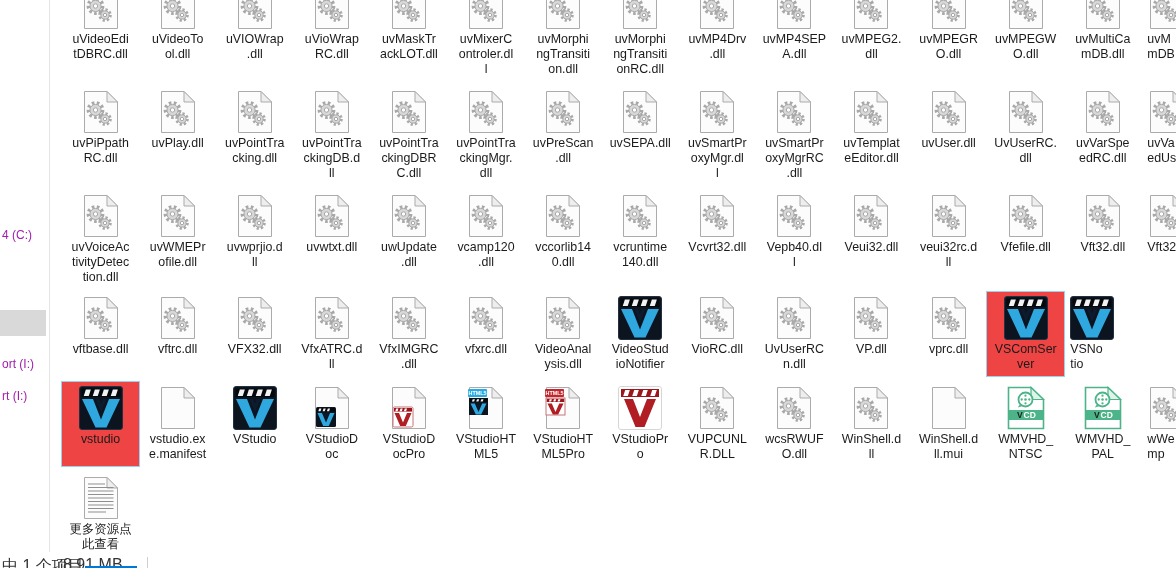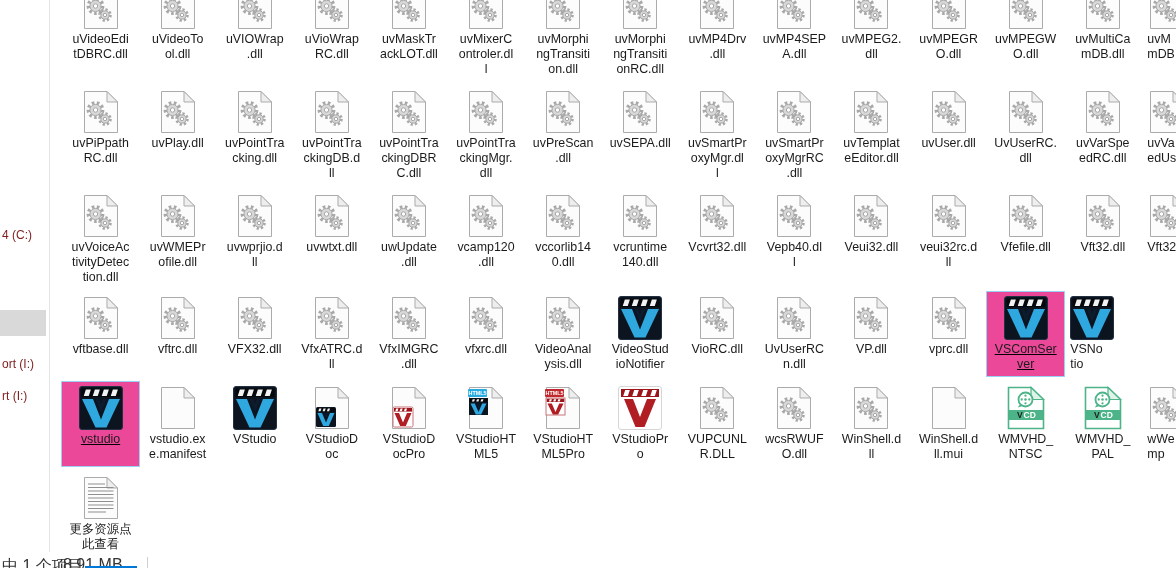--- a/index.html
+++ b/index.html
@@ -3,35 +3,35 @@
 <meta charset="utf-8">
 <style>
   * { margin:0; padding:0; box-sizing:border-box; }
   html,body { width:1176px; height:568px; overflow:hidden; background:#fff;
               font-family:"Liberation Sans", sans-serif; }
   #stage { position:relative; width:1176px; height:568px; overflow:hidden; background:#fff; }
 
   
   #navpane { position:absolute; left:0; top:0; width:50px; height:552px;
              border-right:1px solid #e4e4e4; background:#fff; }
-  .navfrag { position:absolute; left:2px; font-size:12px; color:#7f1d1d; white-space:nowrap; }
+  .navfrag { position:absolute; left:2px; font-size:12px; color:#a21caf; white-space:nowrap; }
   #nav-hl { position:absolute; left:0; top:310px; width:46px; height:26px; background:#d9d9d9; }
 
   
   #file-grid { position:absolute; left:0; top:0; width:1059px; height:552px; }
   .frow { position:absolute; left:62px; display:flex; }
   .frow:nth-child(1){ top:-18px; }
   .frow:nth-child(2){ top:86px; }
   .frow:nth-child(3){ top:190px; }
   .frow:nth-child(4){ top:292px; }
   .frow:nth-child(5){ top:382px; }
   .frow:nth-child(6){ top:472px; }
   .fcell { width:77.1px; display:flex; flex-direction:column; align-items:center;
            padding:2px 0 4px; }
-  .fcell.sel { background:#ec4899; outline:1px solid #9bd0f5;text-decoration:underline; }
+  .fcell.sel { background:#ef4444; outline:1px solid #9bd0f5; }
   .fcell.clip { align-items:flex-start; padding-left:6px; }
   .fcell.clip .flabel { text-align:left; }
   .ficon { height:46px; display:flex; align-items:flex-end; justify-content:center; }
   .flabel { margin-top:2px; font-size:12.4px; line-height:15px; color:#1b1b1b;
             text-align:center; white-space:pre-line; }
 
   
   #statusbar { position:absolute; left:0; top:554px; width:1176px; height:14px;
                font-size:16px; color:#333; }
   .st { position:absolute; top:2px; white-space:nowrap; }

